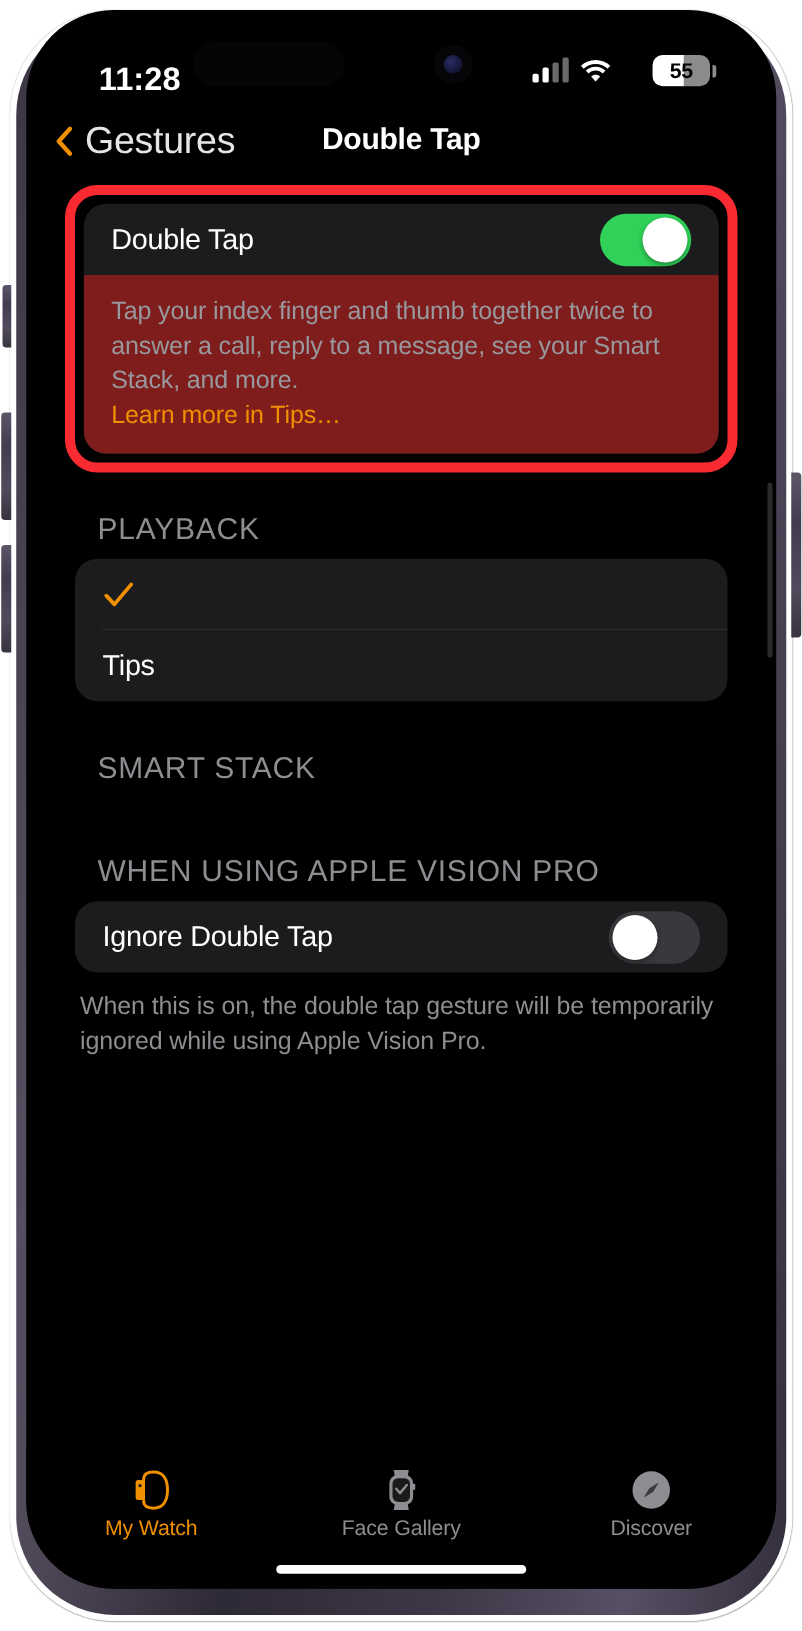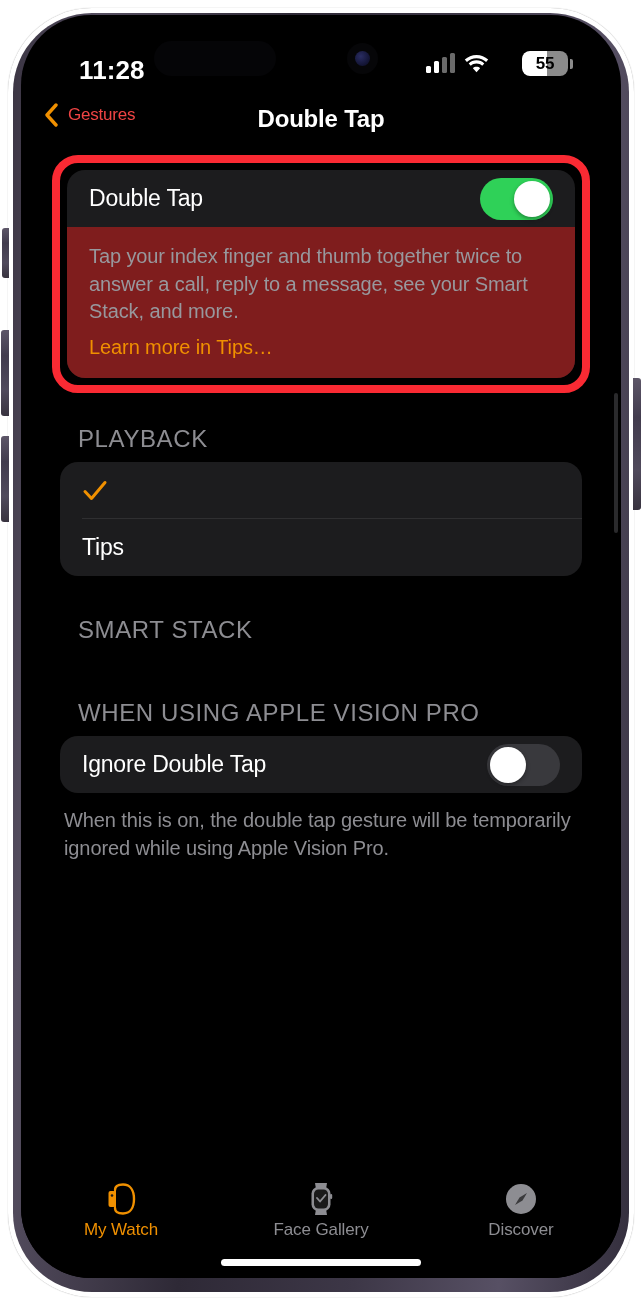--- a/index.html
+++ b/index.html
@@ -36,21 +36,21 @@
     left: 13px;
     top: 13px;
     width: 616px;
     height: 1279px;
     border-radius: 79px;
     background: linear-gradient(95deg, #3a3442 0%, #554e60 12%, #2e2936 38%, #3d3747 62%, #575064 82%, #332e3c 100%);
   }
   .phone-screen {
     position: absolute;
     left: 21px;
-    top: 15px;
+    top: 8px;
     width: 600px;
     height: 1263px;
     border-radius: 70px;
     background: #000000;
     overflow: hidden;
   }
 
   .side-btn {
     position: absolute;
     background: linear-gradient(180deg, #5d5668 0%, #423c4e 30%, #504a5c 70%, #38333f 100%);
@@ -172,22 +172,22 @@
     align-items: center;
     gap: 10px;
     color: #f09000;
     cursor: pointer;
   }
   .chev {
     width: 14px;
     height: 24px;
   }
   .nav-back-label {
-    font-size: 17px;
-    color: #ef4444;
+    font-size: 30px;
+    color: #e5e5e5;
     letter-spacing: -0.2px;
   }
   .nav-title {
     position: absolute;
     left: 0; right: 0;
     top: 12px;
     text-align: center;
     font-size: 24px;
     font-weight: bold;
     color: #ffffff;
@@ -265,21 +265,21 @@
     color: #98989d;
     letter-spacing: -0.1px;
   }
   .desc-in-card {
     padding: 16px 22px 17px 22px;
     background: #7f1d1d;
   }
   .desc-link {
     display: block;
     color: #f09000;
-    margin-top: 8px;
+    margin-top: 0;
   }
   .desc-outside {
     margin: 14px 43px 0 43px;
     color: #8d8d92;
   }
 
   .sec-header {
     margin: 0 0 9px 57px;
     font-size: 24px;
     letter-spacing: 0.6px;

